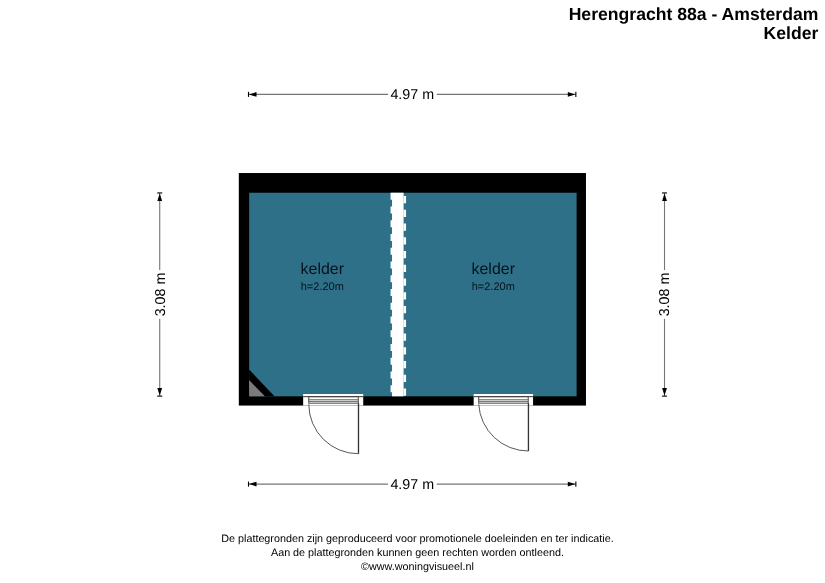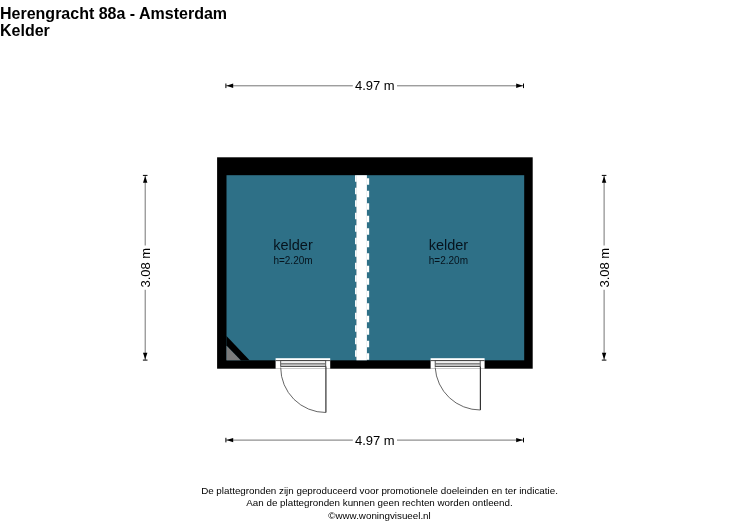--- a/index.html
+++ b/index.html
@@ -1,17 +1,17 @@
 <!DOCTYPE html>
 <html><head>
 <meta charset="utf-8">
 <style>
   html,body{margin:0;padding:0;}
   body{width:750px;height:530px;background:#ffffff;font-family:"Liberation Sans",sans-serif;position:relative;overflow:hidden;transform:translateZ(0);}
-  .title{position:absolute;left:0;top:4.5px;width:744px;text-align:left;font-size:16px;font-weight:bold;color:#000;line-height:17.5px;}
+  .title{position:absolute;left:0;top:4.5px;width:744px;text-align:right;font-size:16px;font-weight:bold;color:#000;line-height:17.5px;}
   .footer{position:absolute;left:0;top:484.5px;width:759px;text-align:center;font-size:9.8px;color:#000;line-height:12.8px;}
   svg{position:absolute;left:0;top:0;}
   text{font-family:"Liberation Sans",sans-serif;}
 </style>
 </head>
 <body>
 
 <div class="title">Herengracht 88a - Amsterdam<br>Kelder</div>
 <svg width="750" height="530" viewBox="0 0 750 530">
 

